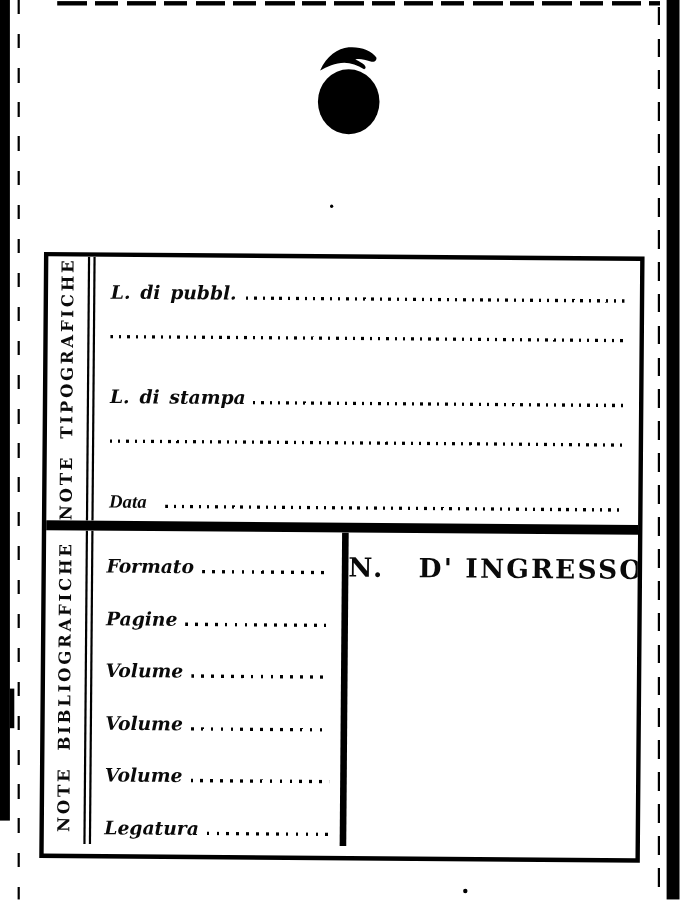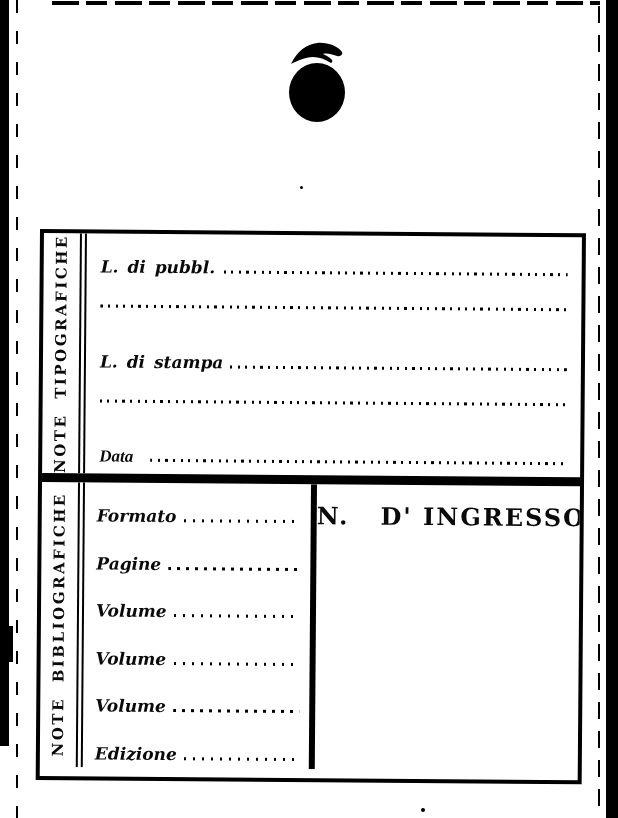--- a/index.html
+++ b/index.html
@@ -142,21 +142,21 @@
         </div>
         <div class="frow">
           <span class="flabel">Volume</span>
           <span class="dots2"></span>
         </div>
         <div class="frow">
           <span class="flabel">Volume</span>
           <span class="dots2"></span>
         </div>
         <div class="frow">
-          <span class="flabel">Edizione</span>
+          <span class="flabel">Legatura</span>
           <span class="dots2"></span>
         </div>
       </div>
       <div class="ingresso-cell">
         <div class="ingresso">N.   D' INGRESSO</div>
       </div>
     </div>
 
   </div>
 </div>

